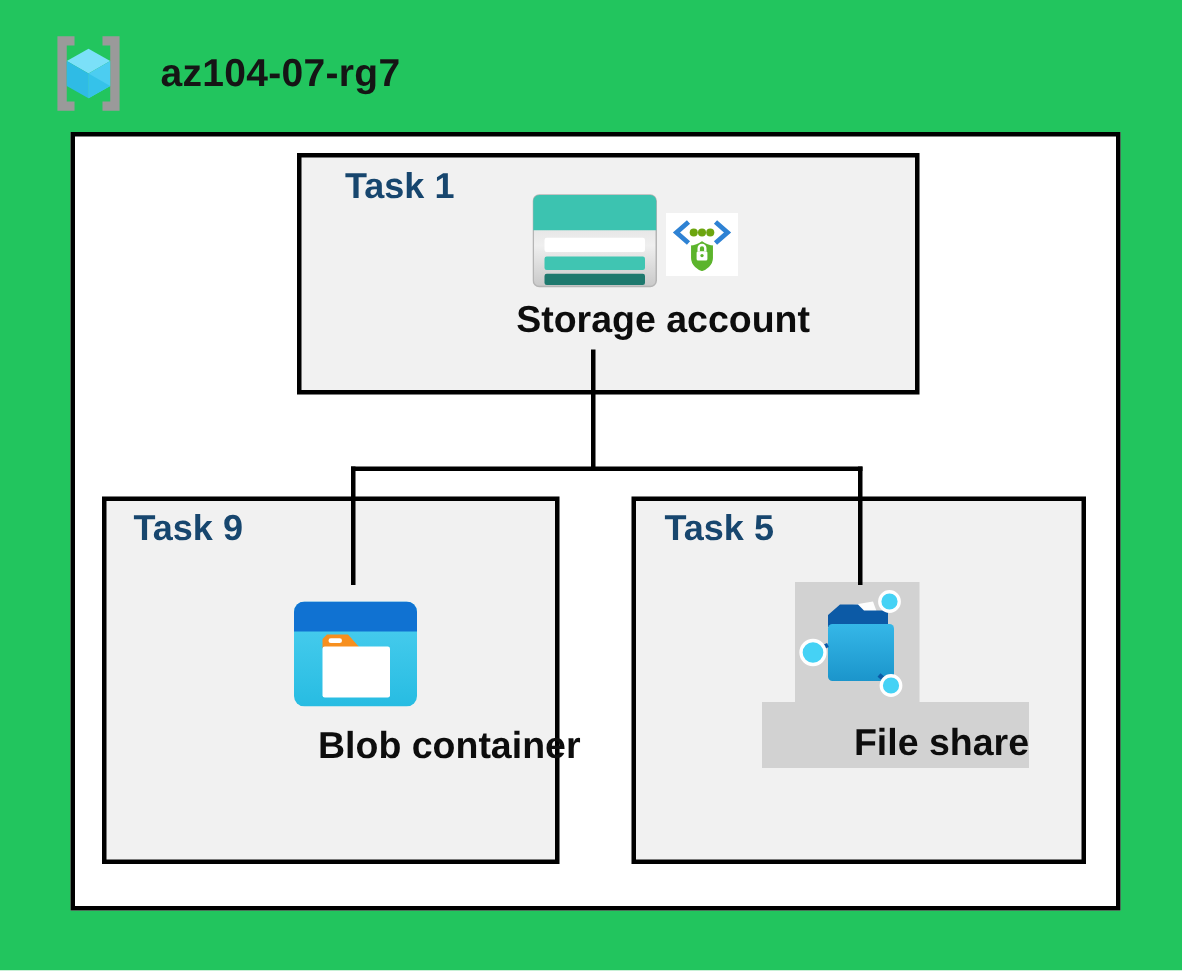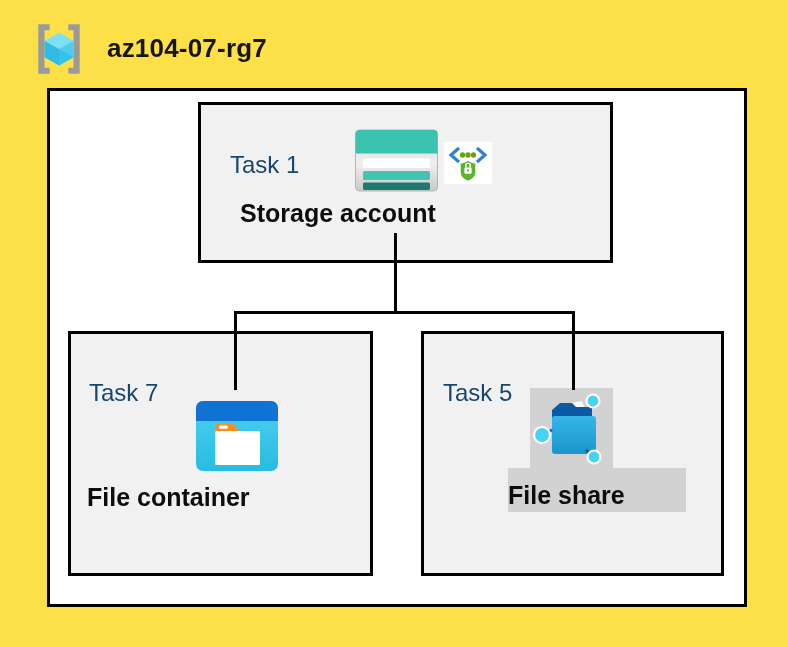--- a/index.html
+++ b/index.html
@@ -1,17 +1,17 @@
 <!DOCTYPE html>
 <html><head>
 <meta charset="utf-8">
 <style>
   html,body{margin:0;padding:0;background:#ffffff;}
   .canvas{
-    position:relative;width:788px;height:647px;background:#fde047;
+    position:relative;width:788px;height:647px;background:#22c55e;
     font-family:"Liberation Sans", sans-serif;overflow:hidden;
   }
   
   .rg-header{position:absolute;left:0;top:0;width:788px;height:88px;}
   .rg-icon{position:absolute;left:30px;top:20px;width:58px;height:58px;}
   .rg-title{
     position:absolute;left:107px;top:33px;
     font-size:26px;font-weight:bold;color:#151515;letter-spacing:0.2px;
   }
   
@@ -19,28 +19,28 @@
     position:absolute;left:47px;top:88px;width:700px;height:519px;
     border:3px solid #000;background:#ffffff;box-sizing:border-box;
   }
   .task-box{
     position:absolute;background:#f1f1f1;border:3px solid #000;box-sizing:border-box;
   }
   .task1{left:198px;top:102px;width:415px;height:161px;}
   .task2{left:68px;top:331px;width:305px;height:245px;}
   .task3{left:421px;top:331px;width:303px;height:245px;}
   .task-label{
-    position:absolute;font-size:24px;font-weight:normal;color:#17466e;margin-top:40px;
+    position:absolute;font-size:24px;font-weight:bold;color:#17466e;
   }
   .task1-label{left:230px;top:111px;}
   .task2-label{left:89px;top:339px;}
   .task3-label{left:443px;top:339px;}
   
   .node-label{
-    position:absolute;font-size:25px;font-weight:bold;color:#0d0d0d;text-align:left;
+    position:absolute;font-size:25px;font-weight:bold;color:#0d0d0d;text-align:right;
   }
   .storage-label{left:240px;top:199px;width:300px;}
   .blob-label{left:87px;top:483px;width:300px;}
   .fileshare-bg{
     position:absolute;left:508px;top:468px;width:178px;height:44px;background:#d2d2d2;
   }
   .fileshare-label{left:508px;top:481px;width:178px;}
   
   .storage-icon{position:absolute;left:355px;top:129px;width:83px;height:63px;}
   .sas-icon{position:absolute;left:444px;top:142px;width:48px;height:42px;background:#ffffff;}
@@ -104,37 +104,37 @@
       <path d="M0 -9 C4 -6 8 -6 8 -6 L8 3 C8 8.5 3 11.5 0 12.5 C-3 11.5 -8 8.5 -8 3 L-8 -6 C-8 -6 -4 -6 0 -9 Z" fill="#5cb42c" stroke="#ffffff" stroke-width="1.4"></path>
       <path d="M-2.2 -1.5 v-2 a2.2 2.2 0 0 1 4.4 0 v2" fill="none" stroke="#ffffff" stroke-width="1.6"></path>
       <rect x="-3.6" y="-1.5" width="7.2" height="6.2" rx="1" fill="#ffffff"></rect>
       <circle cx="0" cy="1.4" r="1.1" fill="#5cb42c"></circle>
     </g>
   </svg>
 
   <span class="node-label storage-label">Storage account</span>
 
   <div class="task-box task2"></div>
-  <span class="task-label task2-label">Task 7</span>
+  <span class="task-label task2-label">Task 9</span>
 
   <svg class="blob-icon" viewBox="0 0 82 70">
     <defs>
       <linearGradient id="blobBody" x1="0" y1="0" x2="0" y2="1">
         <stop offset="0" stop-color="#4fd0f0"></stop>
         <stop offset="1" stop-color="#27bce2"></stop>
       </linearGradient>
     </defs>
     <rect x="0" y="0" width="82" height="70" rx="7" fill="url(#blobBody)"></rect>
     <path d="M7 0 h68 a7 7 0 0 1 7 7 v13 H0 V7 a7 7 0 0 1 7-7 Z" fill="#1072d2"></path>
     <polygon points="19,31 19,25 22,22 36,22 44,31" fill="#f78f1e"></polygon>
     <rect x="23" y="24.5" width="9" height="3.2" rx="1.6" fill="#ffffff"></rect>
     <rect x="19" y="30" width="45" height="34" rx="1.5" fill="#ffffff"></rect>
   </svg>
 
-  <span class="node-label blob-label">File container</span>
+  <span class="node-label blob-label">Blob container</span>
 
   <div class="task-box task3"></div>
   <span class="task-label task3-label">Task 5</span>
 
   <div class="fileshare-highlight"></div>
   <svg class="fileshare-icon" viewBox="0 0 83 80">
     <defs>
       <linearGradient id="fsBody" x1="0" y1="0" x2="0" y2="1">
         <stop offset="0" stop-color="#35b7e8"></stop>
         <stop offset="1" stop-color="#1b95cb"></stop>

